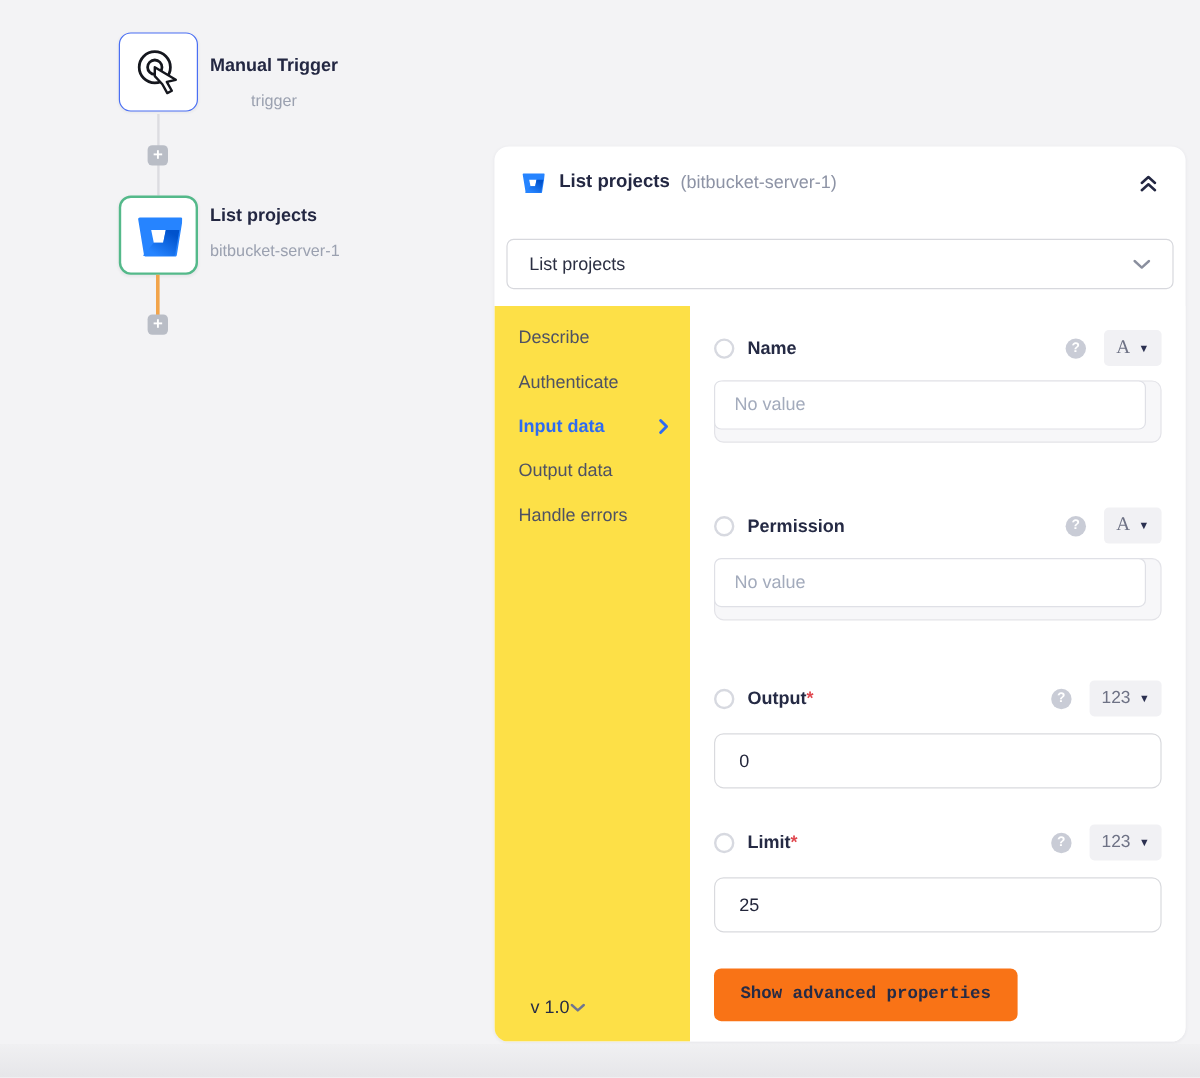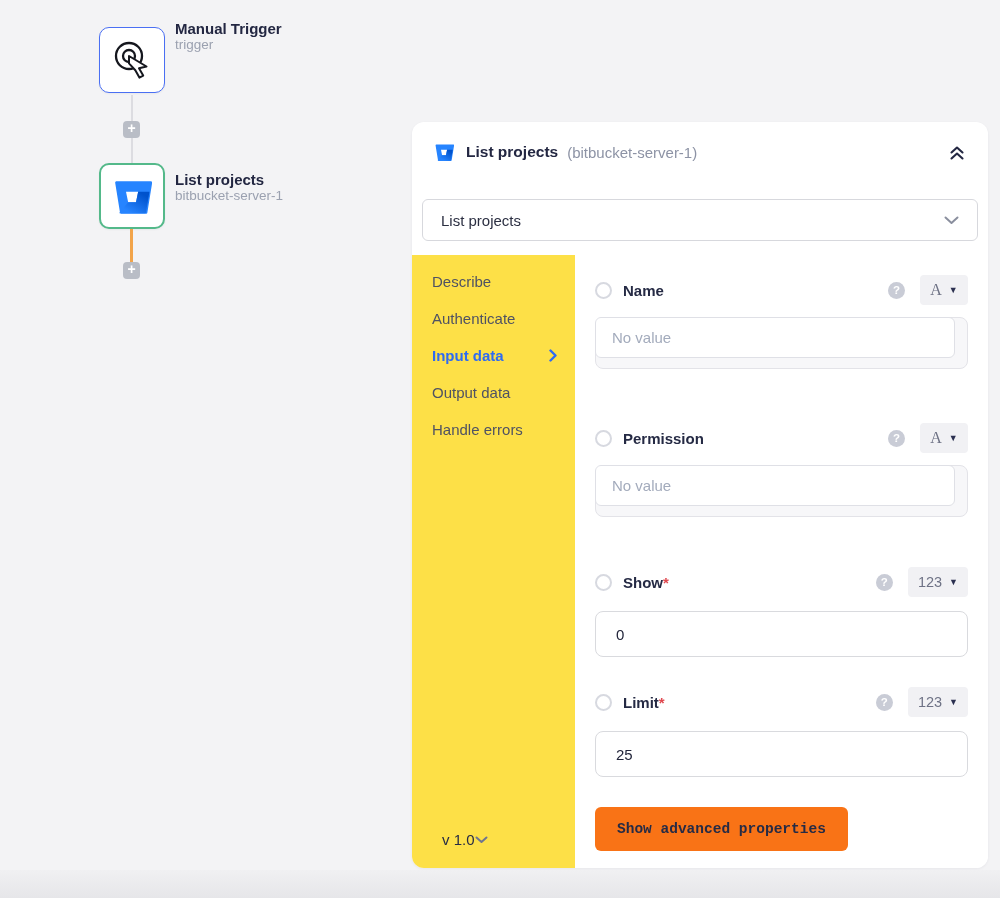--- a/index.html
+++ b/index.html
@@ -21,23 +21,23 @@
   .node {
     position:absolute; left:99px; width:66px; height:66px;
     background:#fff; border-radius:10px;
     display:flex; align-items:center; justify-content:center;
     box-shadow:0 1px 2px rgba(30,35,60,.05);
     cursor:pointer;
   }
   .node.trigger { top:27px; border:1.5px solid #4a6ff3; }
   .node.action  { top:163px; border:2px solid #54b98a; }
   .node-text { position:absolute; left:175px; }
-  .node-text.t1 { top:20px; } .node-text.t2 { top:171px; }
+  .node-text.t1 { top:46px;text-align:center; } .node-text.t2 { top:171px; }
   .node-title { font-size:15px; font-weight:bold; color:#232742; }
-  .node-sub { margin-top:0; font-size:13.5px; color:#9ba1b0; }
+  .node-sub { margin-top:13px; font-size:13.5px; color:#9ba1b0; }
   .connector { position:absolute; left:131px; width:2px; background:#dcdce1; }
   .connector.c1 { top:95px; height:68px; }
   .connector.c2 { left:130px; width:3px; top:229px; height:34px; background:#f2a44a; }
   .plus-btn {
     position:absolute; left:123px; width:17px; height:17px;
     background:#b9bdc6; border-radius:4px; color:#fff;
     font-size:14px; font-weight:bold; line-height:15px; text-align:center;
     cursor:pointer; user-select:none;
   }
   .plus-btn.p1 { top:121px; } .plus-btn.p2 { top:262px; }
@@ -295,21 +295,21 @@
             <span class="caret">▼</span>
           </span>
         </div>
         <div class="stacked-input">
           <input type="text" placeholder="No value" style="">
         </div>
 
         
         <div class="field-head fh-start">
           <span class="radio"></span>
-          <span class="field-label">Show</span>
+          <span class="field-label">Output</span>
           <span class="req">*</span>
           <span class="help-icon">?</span>
           <span class="type-badge">
             <span class="tb-text">123</span>
             <span class="caret">▼</span>
           </span>
         </div>
         <div class="plain-input">
           <input type="text" value="0" style="">
         </div>

